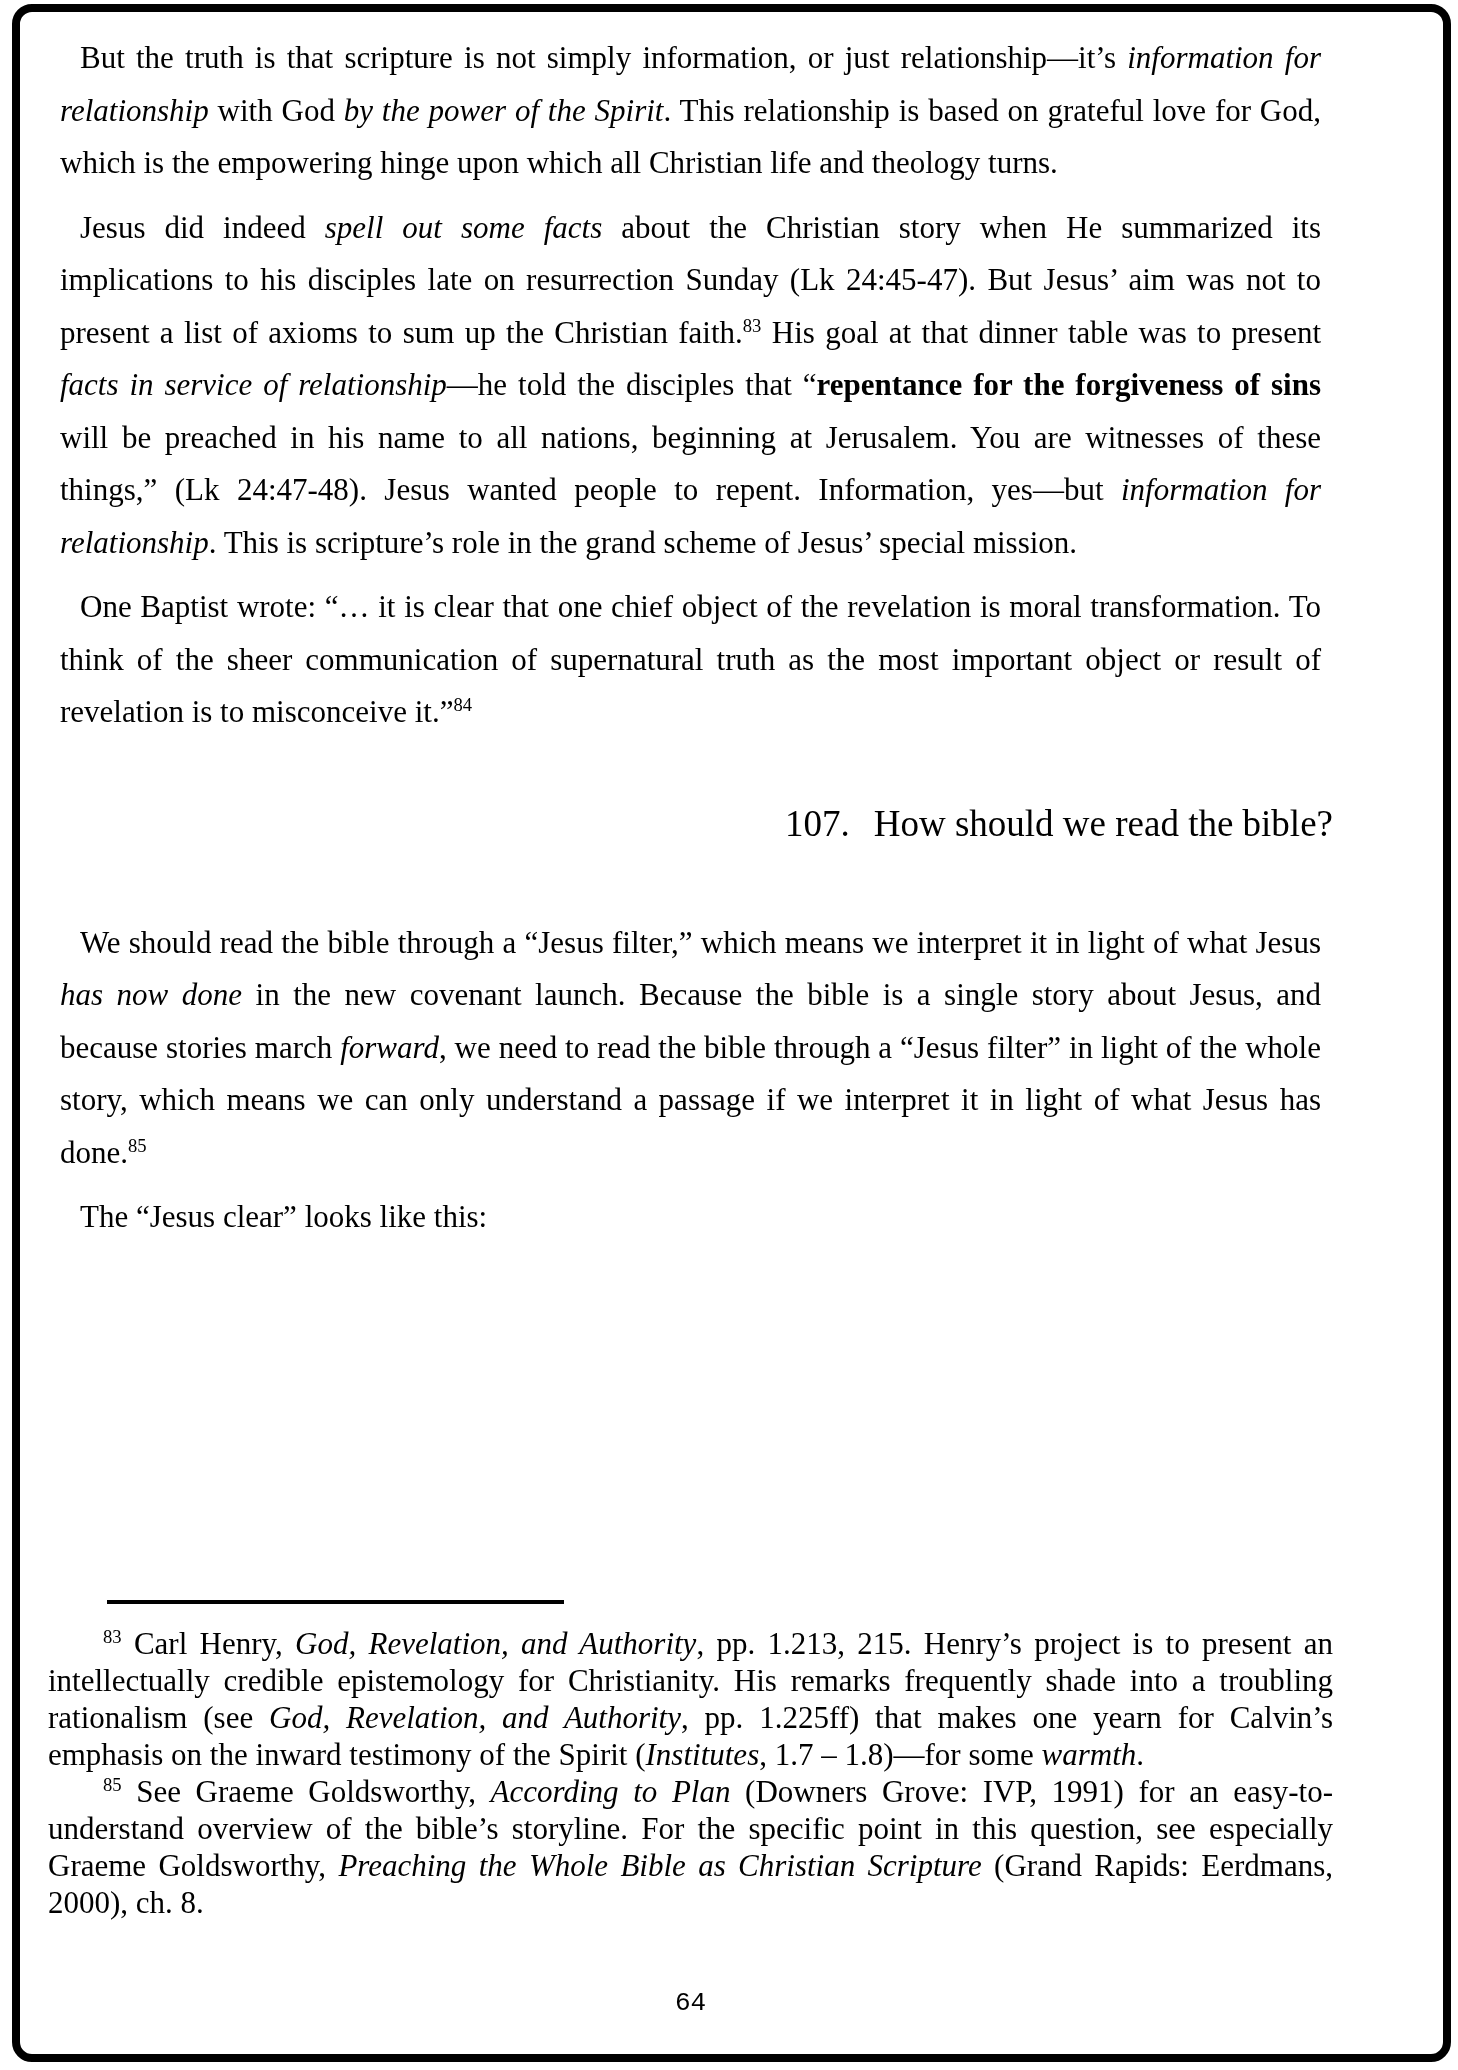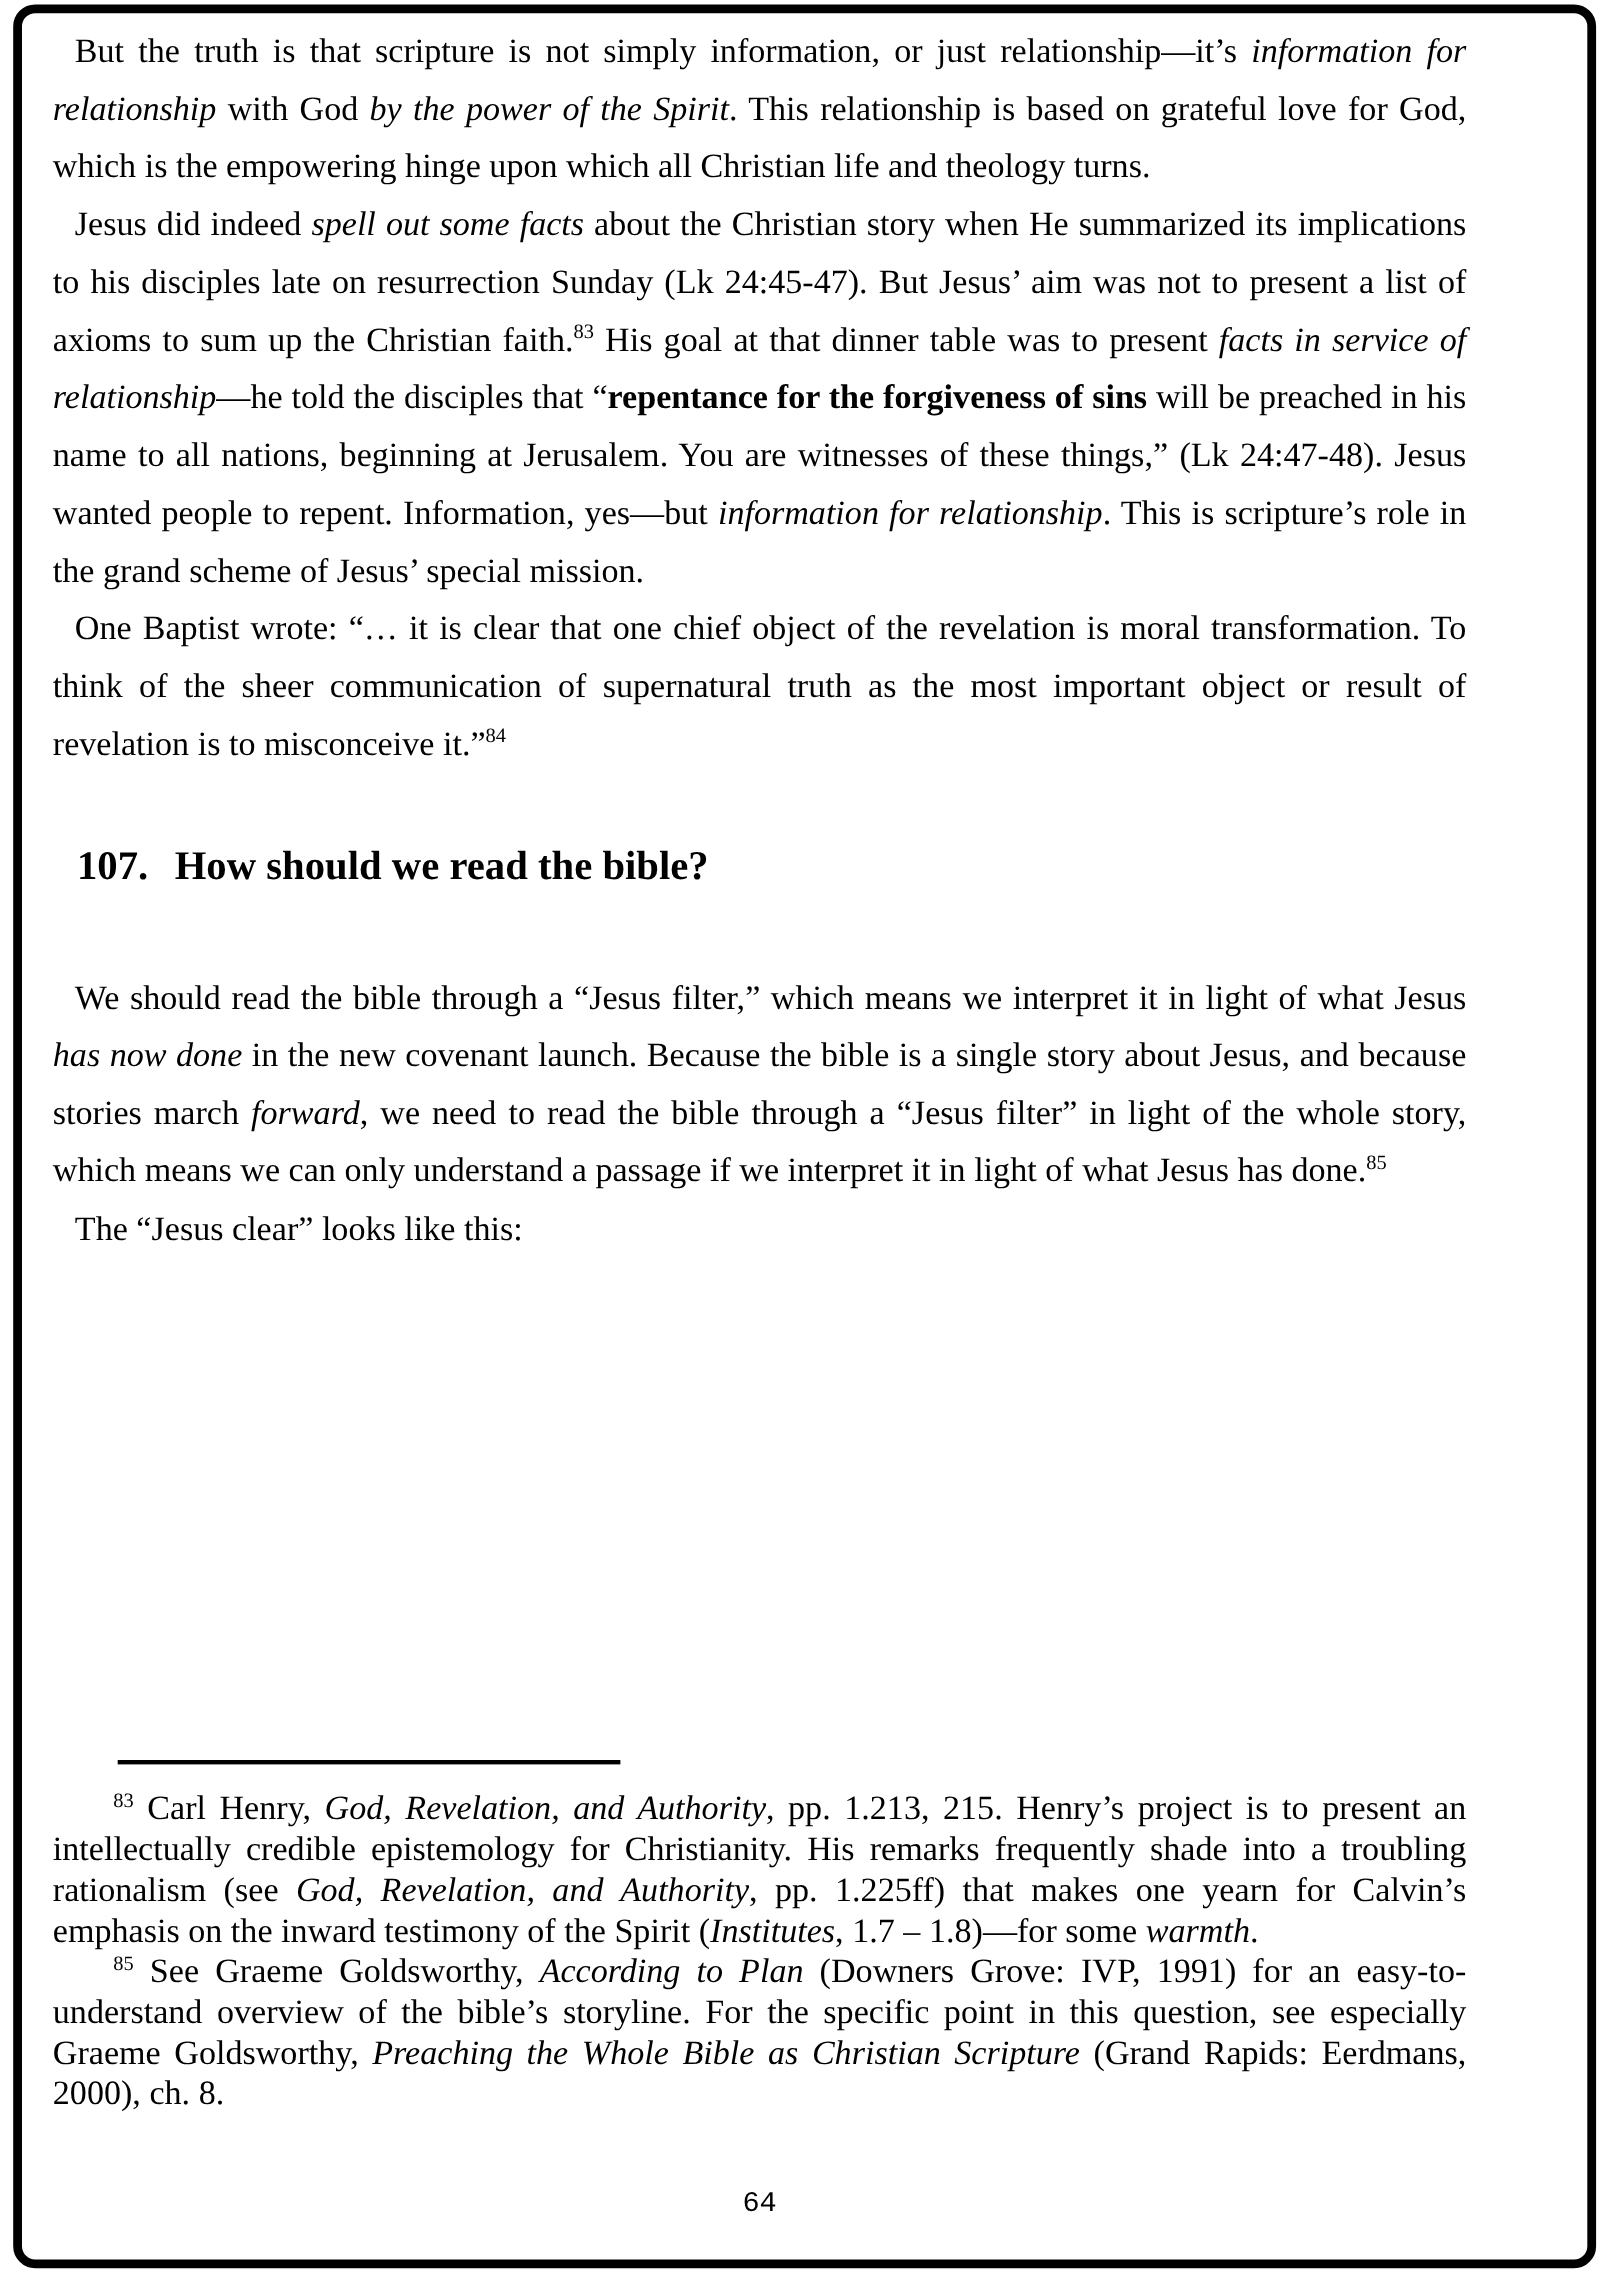--- a/index.html
+++ b/index.html
@@ -27,33 +27,33 @@
     z-index: 0;
   }
   .content {
     position: absolute;
     left: 48px;
     top: 20px;
     width: 1285px;
     z-index: 1;
   }
   p.body {
-    margin: 0;
+    margin: 12px;
     font-size: 31px;
     line-height: 52.5px;
     text-align: justify;
     text-indent: 20px;
   }
   h2.heading {
     margin: 57px 0 65px 0;
     padding-left: 22px;
     font-size: 37px;
     line-height: 56px;
-    font-weight: bold;
-    text-align: left;
+    font-weight: normal;
+    text-align: right;
   }
   h2.heading .q-num {
     margin-right: 24px;
   }
   sup {
     font-size: 0.6em;
     line-height: 0;
     vertical-align: super;
   }
   i { font-style: italic; }

